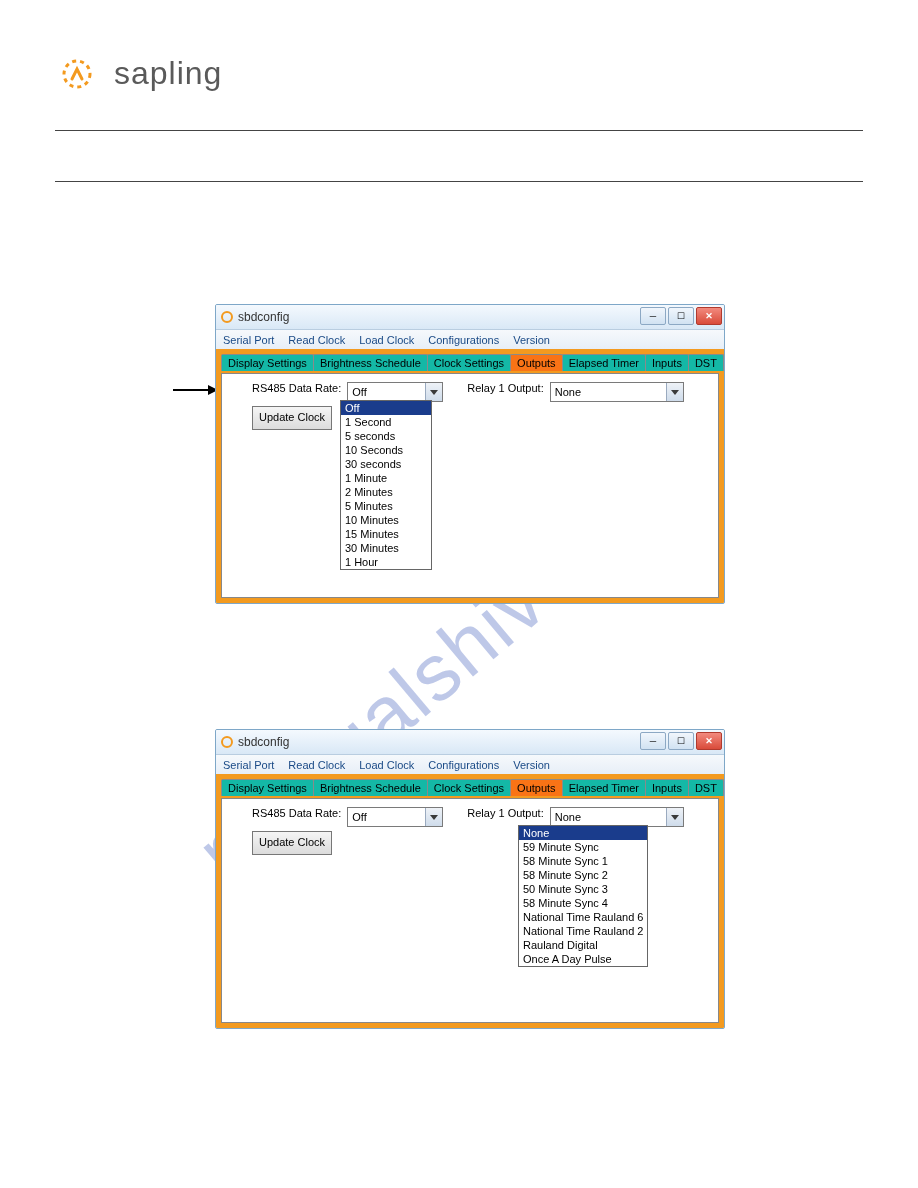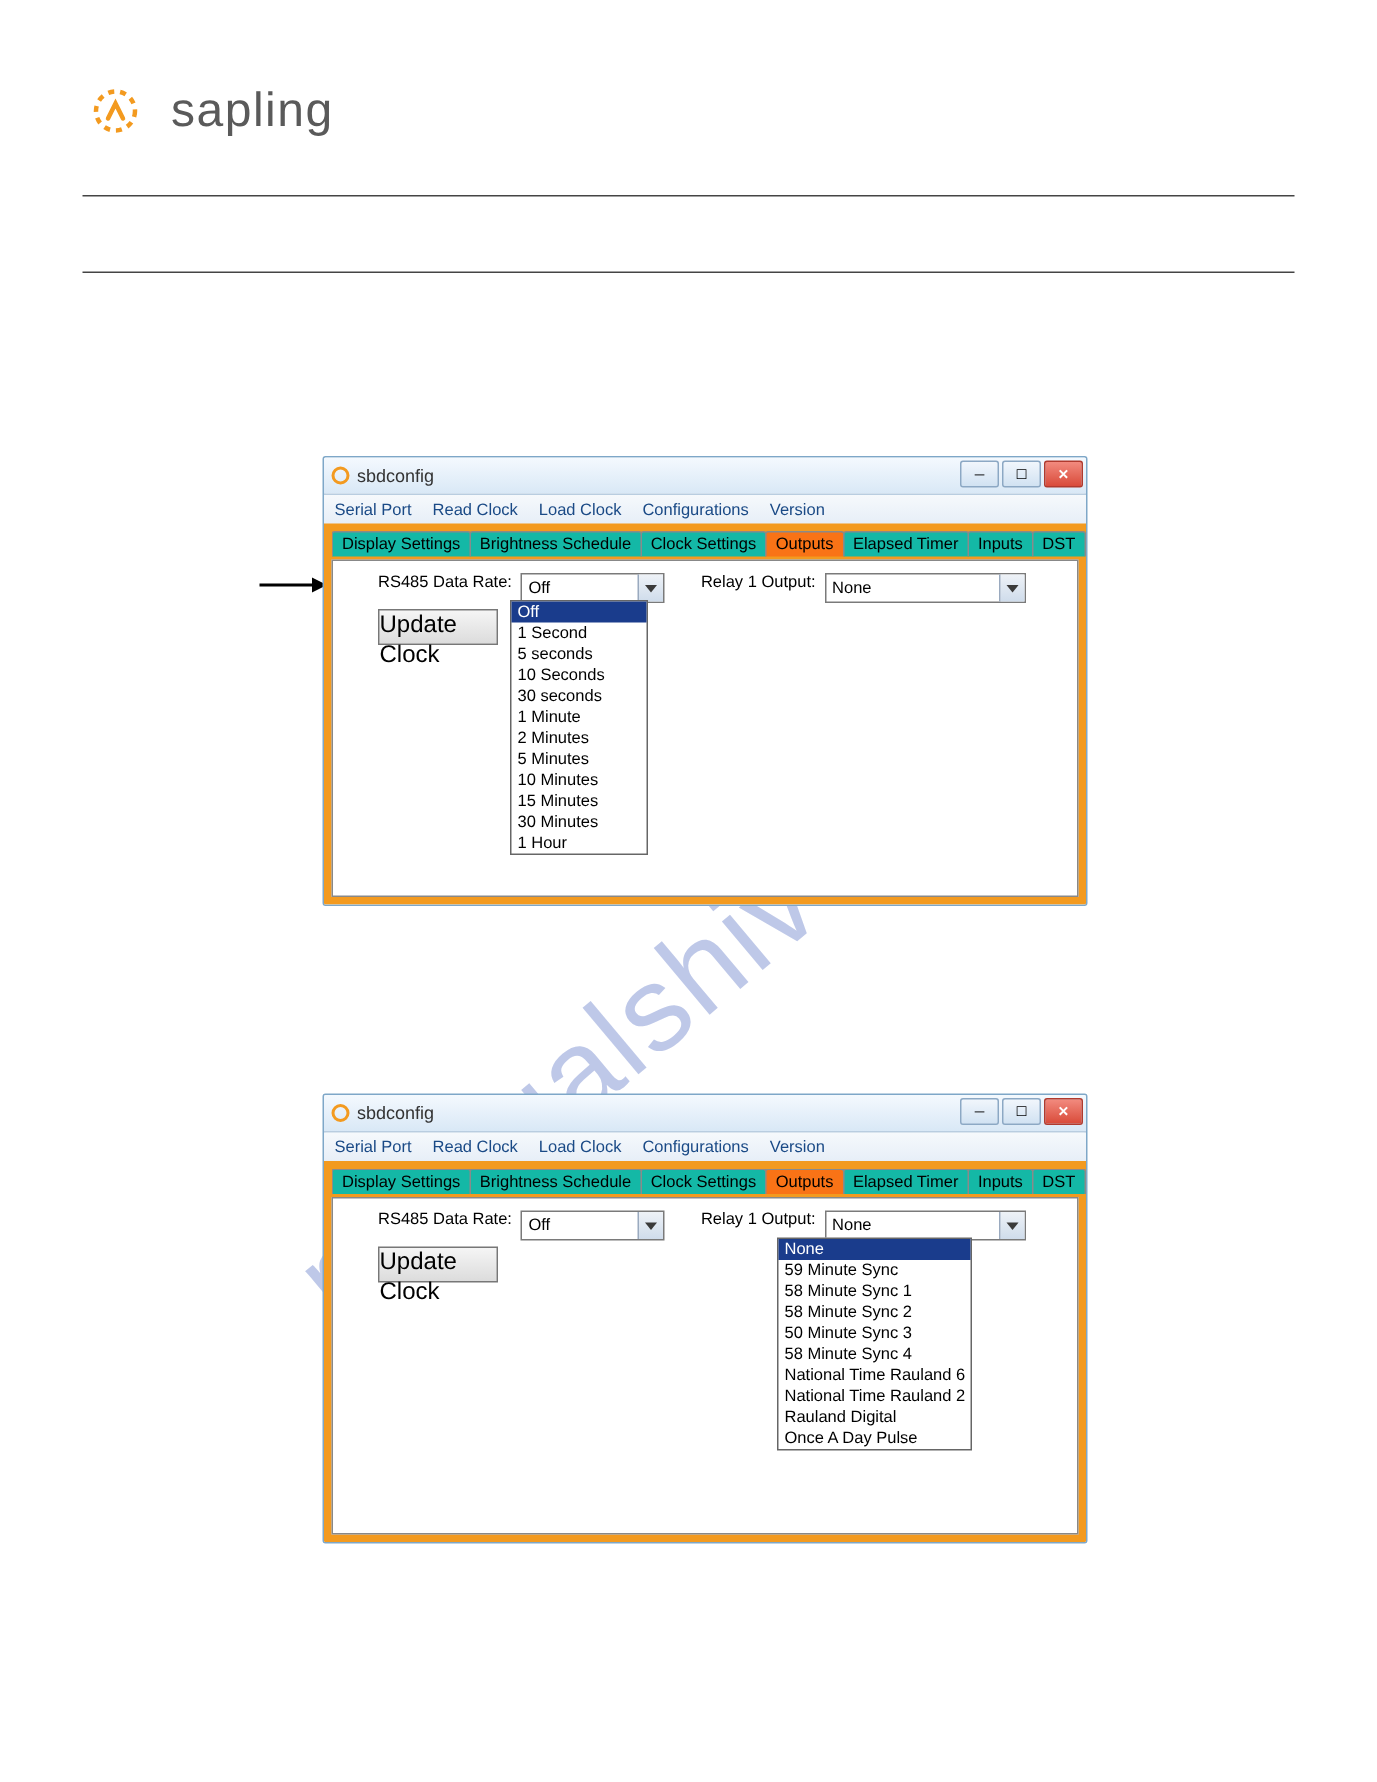--- a/index.html
+++ b/index.html
@@ -28,21 +28,21 @@
   .panel{position:absolute;top:24px;left:5px;right:5px;bottom:5px;background:#fff;border:1px solid #888;}
   .row{display:flex;position:absolute;top:8px;left:30px;}
   .lbl{margin-right:6px;}
   .combo{width:90px;height:18px;border:1px solid #7a7a7a;background:#fff;display:flex;align-items:center;padding-left:4px;position:relative;margin-right:24px;}
   .combo .arrow{position:absolute;right:0;top:0;width:16px;height:18px;background:linear-gradient(#eef2f7,#cfdceb);border-left:1px solid #9aaabf;display:flex;align-items:center;justify-content:center;}
   .combo .arrow::after{content:"";border-left:4px solid transparent;border-right:4px solid transparent;border-top:5px solid #3a3a3a;}
   .combo.wide{width:128px;}
   .dd{position:absolute;border:1px solid #666;background:#fff;z-index:5;}
   .dd-item{padding:1px 4px;font-size:11px;white-space:nowrap;}
   .dd-item.sel{background:#1a3c8c;color:#fff;}
-  .btn{position:absolute;left:30px;top:32px;width:78px;height:22px;border:1px solid #777;background:linear-gradient(#f5f5f5,#dcdcdc);line-height:20px;font-size:16px;}
+  .btn{position:absolute;left:30px;top:32px;width:78px;height:22px;border:1px solid #777;background:linear-gradient(#f5f5f5,#dcdcdc);text-align:center;line-height:20px;font-size:11px;}
   
   .ptr{position:absolute;width:44px;height:2px;background:#000;}
   .ptr::after{content:"";position:absolute;border-top:5px solid transparent;border-bottom:5px solid transparent;}
   .ptr.left::after{right:-1px;top:-4px;border-left:10px solid #000;}
   .ptr.right::after{left:-1px;top:-4px;border-right:10px solid #000;}
   
   .wm{position:absolute;left:50%;top:55%;transform:translate(-50%,-50%) rotate(-40deg);font-size:80px;color:#b8c3e6;font-weight:300;letter-spacing:2px;pointer-events:none;white-space:nowrap;opacity:0.9;font-family:Arial,sans-serif;}
 </style>
 </head>
 <body>

